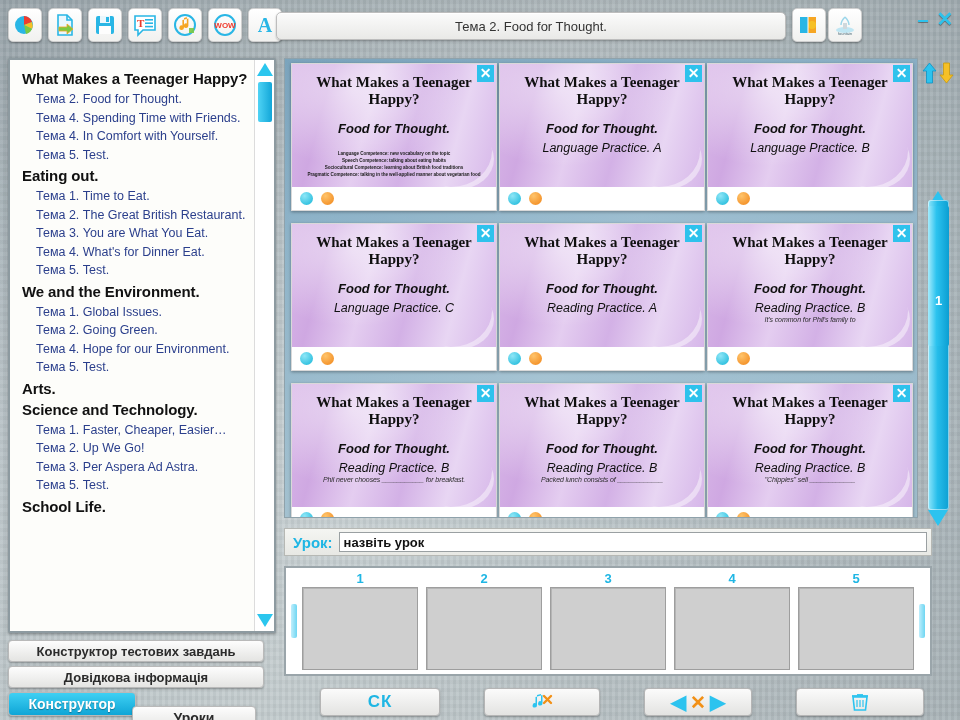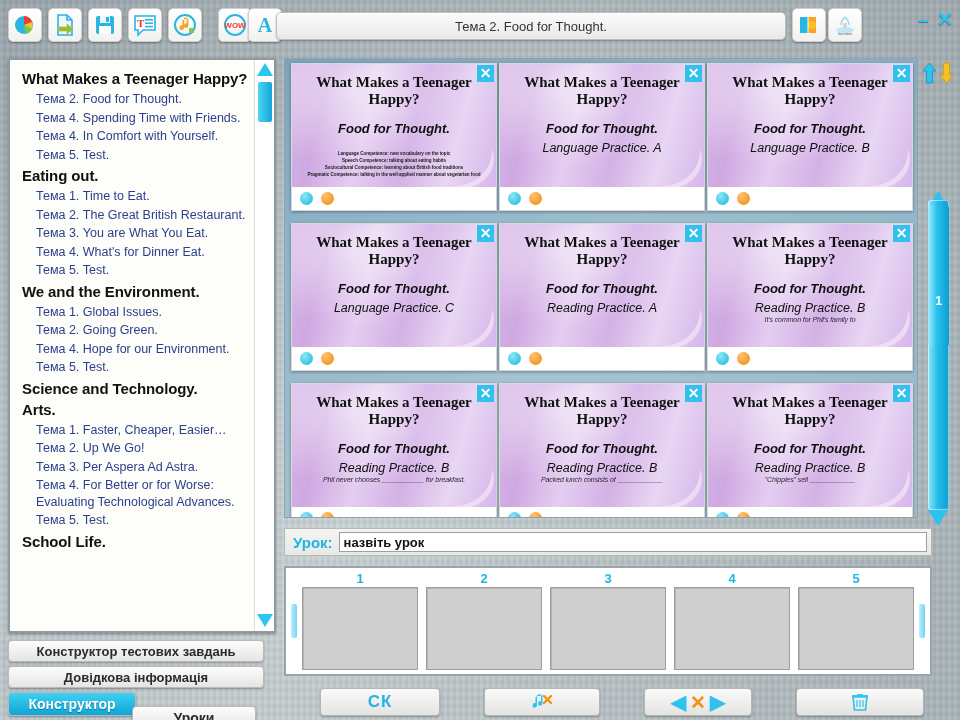--- a/index.html
+++ b/index.html
@@ -237,21 +237,21 @@
   </div>
 
   <div class="tool-icon" style="left:168px">
     <svg width="24" height="24" viewBox="0 0 24 24">
       <circle cx="12" cy="12" r="10" fill="none" stroke="#29b6e5" stroke-width="2"></circle>
       <path d="M11 5 v9.5 a2.3 2.3 0 1 1 -1.6 -2.1 V7 l6 -1.5 v7 a2.3 2.3 0 1 1 -1.6 -2.1 V4z" fill="#f6a623"></path>
       <path d="M16 15 h5 v5 h-5z" fill="#7ac943" opacity="0.9"></path>
     </svg>
   </div>
 
-  <div class="tool-icon" style="left:218px">
+  <div class="tool-icon" style="left:208px">
     <svg width="24" height="24" viewBox="0 0 24 24">
       <circle cx="12" cy="12" r="10" fill="none" stroke="#29b6e5" stroke-width="2"></circle>
       <text x="12" y="15" font-size="8" font-weight="bold" fill="#f03b2e" text-anchor="middle" font-family="Liberation Sans, sans-serif">WOW</text>
     </svg>
   </div>
 
   <div class="tool-icon" style="left:248px">
     <svg width="24" height="24" viewBox="0 0 24 24">
       <text x="12" y="19" font-size="20" font-weight="bold" fill="#29b6e5" text-anchor="middle" font-family="Liberation Serif, serif">A</text>
     </svg>
@@ -293,26 +293,25 @@
       <div class="sb-item">Тема 1. Time to Eat.</div>
       <div class="sb-item">Тема 2. The Great British Restaurant.</div>
       <div class="sb-item">Тема 3. You are What You Eat.</div>
       <div class="sb-item">Тема 4. What's for Dinner Eat.</div>
       <div class="sb-item">Тема 5. Test.</div>
       <div class="sb-head">We and the Environment.</div>
       <div class="sb-item">Тема 1. Global Issues.</div>
       <div class="sb-item">Тема 2. Going Green.</div>
       <div class="sb-item">Тема 4. Hope for our Environment.</div>
       <div class="sb-item">Тема 5. Test.</div>
+      <div class="sb-head">Arts.</div>
       <div class="sb-head">Science and Technology.</div>
-      <div class="sb-head">Arts.</div>
       <div class="sb-item">Тема 1. Faster, Cheaper, Easier…</div>
       <div class="sb-item">Тема 2. Up We Go!</div>
       <div class="sb-item">Тема 3. Per Aspera Ad Astra.</div>
-      <div class="sb-item">Тема 4. For Better or for Worse: Evaluating Technological Advances.</div>
       <div class="sb-item">Тема 5. Test.</div>
       <div class="sb-head">School Life.</div>
     </div>
   <div class="sb-scrollbar">
     <div class="tri-up"></div>
     <div class="sb-thumb"></div>
     <div class="tri-dn"></div>
   </div>
 </div>
 

